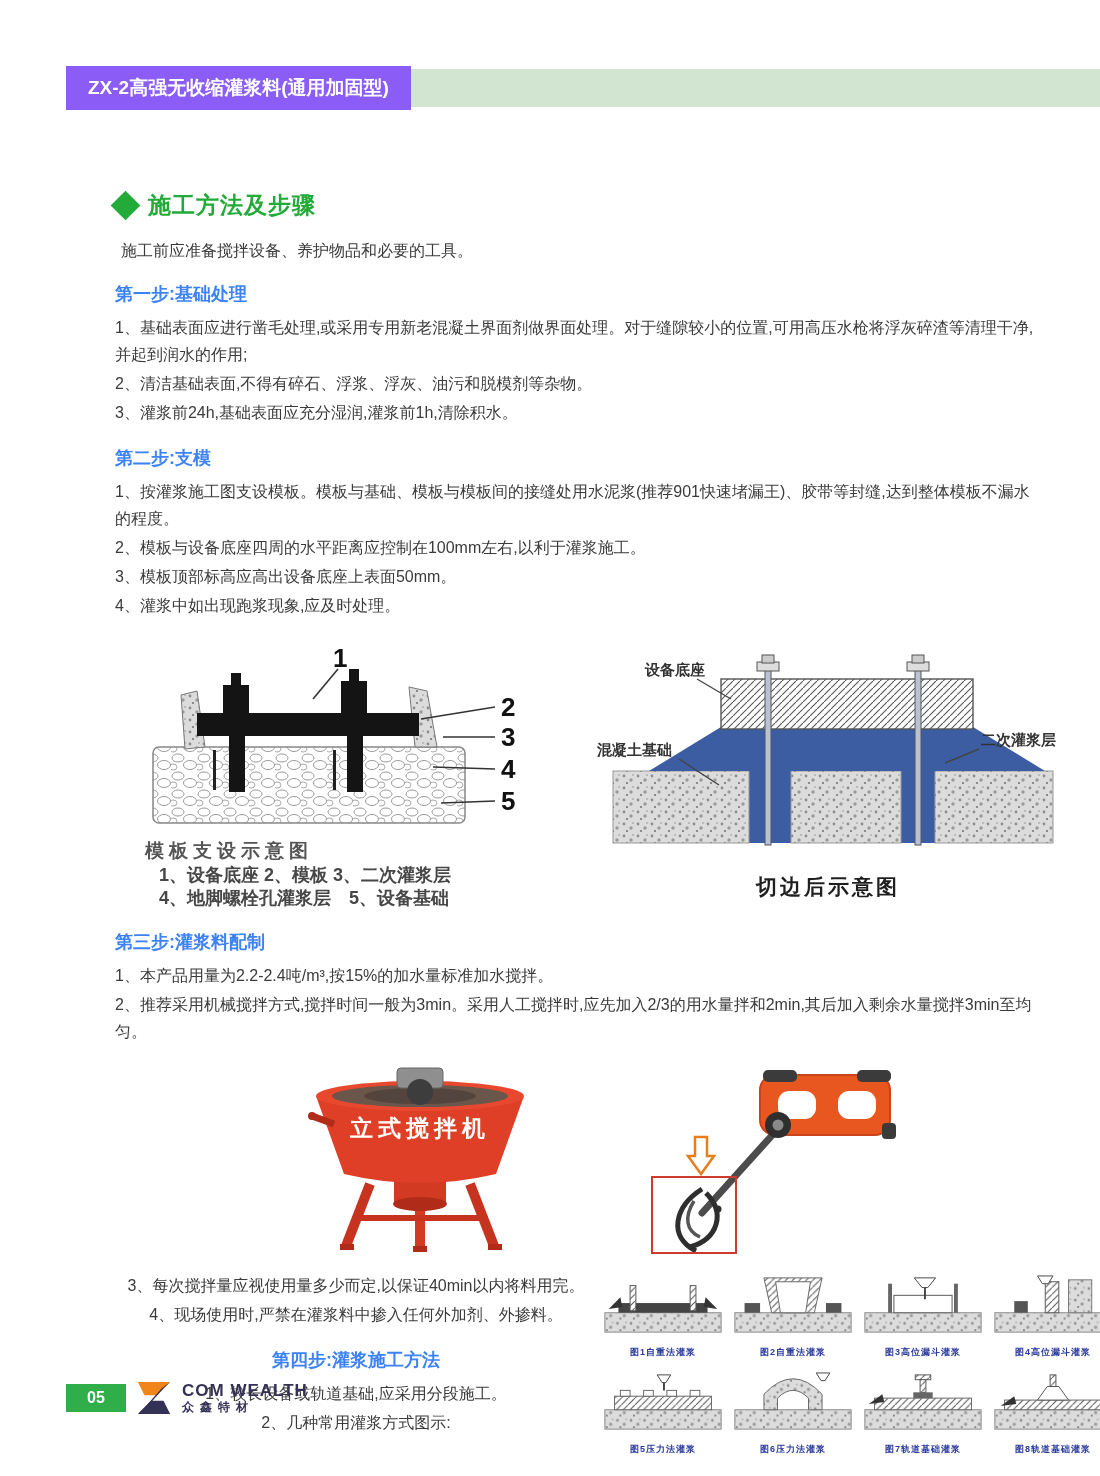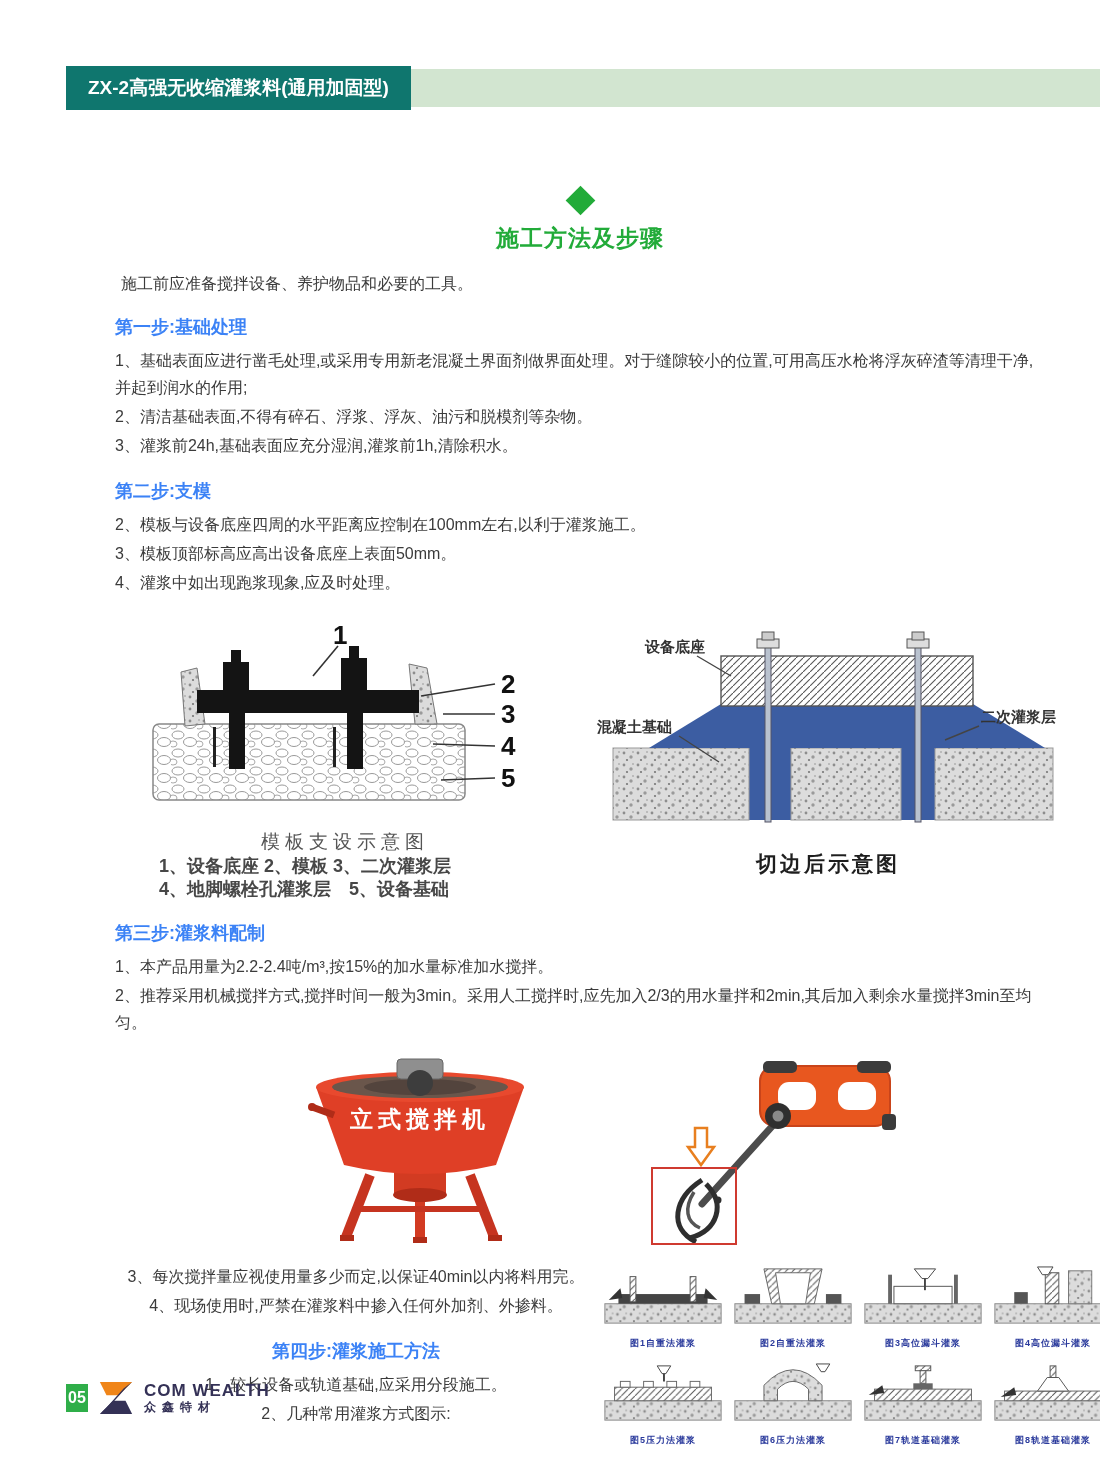--- a/index.html
+++ b/index.html
@@ -1,51 +1,51 @@
 <!DOCTYPE html>
 <html><head>
 <meta charset="utf-8">
 <style>
   html,body{margin:0;padding:0;background:#f2f2f2;}
   .page{position:relative;width:1100px;height:1476px;background:#ffffff;overflow:hidden;
         font-family:"Liberation Sans",sans-serif;color:#3b3b3b;margin:0 auto;}
   
   .header-band{display:flex;align-items:center;padding-left:66px;padding-top:66px;}
-  .header-box{background:#0f766e;color:#fff;font-size:19px;font-weight:700;height:44px;
+  .header-box{background:#8b5cf6;color:#fff;font-size:19px;font-weight:700;height:44px;
               line-height:44px;padding:0 22px;white-space:nowrap;}
   .header-strip{flex:1;height:38px;background:#d2e5d0;}
   
   .content{padding:0 55px 0 115px;}
-  .title-row{margin-top:80px;display:flex;align-items:center;gap:12px;flex-direction:column;}
+  .title-row{margin-top:80px;display:flex;align-items:center;gap:12px;}
   .diamond{width:21px;height:21px;background:#22ab39;transform:rotate(45deg);flex:none;}
   .sec-title{font-size:23px;color:#22ab39;font-weight:700;letter-spacing:1px;margin:0;}
   .intro{margin:20px 0 0 6px;font-size:16px;}
   .step-heading{font-size:18px;color:#3b82f6;font-weight:700;margin:20px 0 8px;}
   .line{font-size:16px;line-height:27px;margin:2px 0;}
   
   .diagrams-row{display:flex;margin:26px 0 6px 30px;gap:48px;align-items:flex-start;}
   figure{margin:0;}
-  .fw-caption{text-align:center;font-size:19px;font-weight:400;color:#555;letter-spacing:5px;margin-top:18px;}
+  .fw-caption{text-align:left;font-size:19px;font-weight:700;color:#555;letter-spacing:5px;margin-top:4px;}
   .fw-legend{font-size:18px;font-weight:700;color:#474747;line-height:23px;margin-left:14px;}
   .ce-caption{text-align:center;font-size:21px;font-weight:700;color:#1e1e1e;letter-spacing:3px;margin-top:16px;}
   .fig-cutedge{margin-top:8px;}
   
   .mixers-row{display:flex;gap:70px;margin:16px 0 8px 185px;align-items:flex-end;}
   
   .bottom-row{display:flex;margin-top:14px;}
   .bottom-left{width:482px;flex:none;text-align:center;}
   .bottom-left .line{white-space:nowrap;}
   .figure-grid{flex:1;display:grid;grid-template-columns:repeat(4,1fr);column-gap:6px;row-gap:12px;
                margin-left:4px;margin-top:4px;align-content:start;}
   .grid-cell{text-align:center;}
   .grid-cell svg{width:124px;height:62px;display:block;margin:0 auto;}
   .grid-caption{font-size:9px;color:#2a3a9c;font-weight:700;margin-top:10px;letter-spacing:1px;white-space:nowrap;}
   
   .footer{position:absolute;left:66px;top:1380px;display:flex;align-items:center;gap:9px;}
-  .pagenum{width:22px;height:28px;background:#2fae49;color:#fff;font-size:16px;font-weight:700;
+  .pagenum{width:60px;height:28px;background:#2fae49;color:#fff;font-size:16px;font-weight:700;
            display:flex;align-items:center;justify-content:center;}
   .brand{display:flex;flex-direction:column;justify-content:flex-start;}
   .brand-en{font-size:17px;font-weight:800;color:#343156;letter-spacing:1px;line-height:17px;}
   .brand-cn{font-size:12px;font-weight:700;color:#343156;letter-spacing:6px;line-height:13px;margin-top:2px;}
   .defs-holder{position:absolute;width:0;height:0;overflow:hidden;}
   svg text{font-family:"Liberation Sans",sans-serif;}
 </style>
 </head>
 <body>
 
@@ -86,20 +86,21 @@
     </div>
 
     <p class="intro">施工前应准备搅拌设备、养护物品和必要的工具。</p>
 
     <h2 class="step-heading">第一步:基础处理</h2>
     <p class="line">1、基础表面应进行凿毛处理,或采用专用新老混凝土界面剂做界面处理。对于缝隙较小的位置,可用高压水枪将浮灰碎渣等清理干净,并起到润水的作用;</p>
     <p class="line">2、清洁基础表面,不得有碎石、浮浆、浮灰、油污和脱模剂等杂物。</p>
     <p class="line">3、灌浆前24h,基础表面应充分湿润,灌浆前1h,清除积水。</p>
 
     <h2 class="step-heading">第二步:支模</h2>
+    <p class="line">1、按灌浆施工图支设模板。模板与基础、模板与模板间的接缝处用水泥浆(推荐901快速堵漏王)、胶带等封缝,达到整体模板不漏水的程度。</p>
     <p class="line">2、模板与设备底座四周的水平距离应控制在100mm左右,以利于灌浆施工。</p>
     <p class="line">3、模板顶部标高应高出设备底座上表面50mm。</p>
     <p class="line">4、灌浆中如出现跑浆现象,应及时处理。</p>
 
     <div class="diagrams-row">
 
       <figure class="fig-formwork">
         <svg viewBox="0 0 400 185" width="400" height="185">
 
           <rect x="8" y="102" width="312" height="76" rx="6" fill="url(#pebble)" stroke="#888" stroke-width="1.5"></rect>

